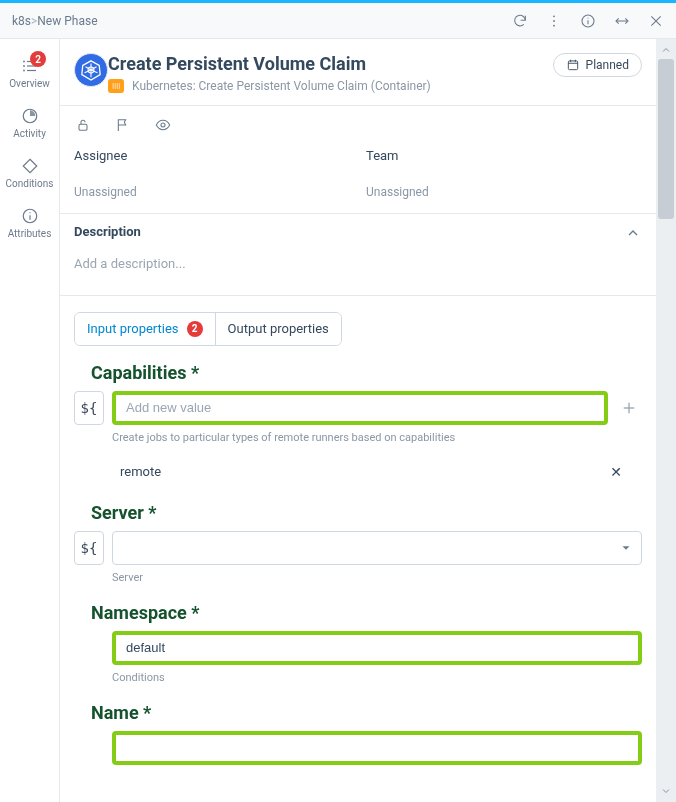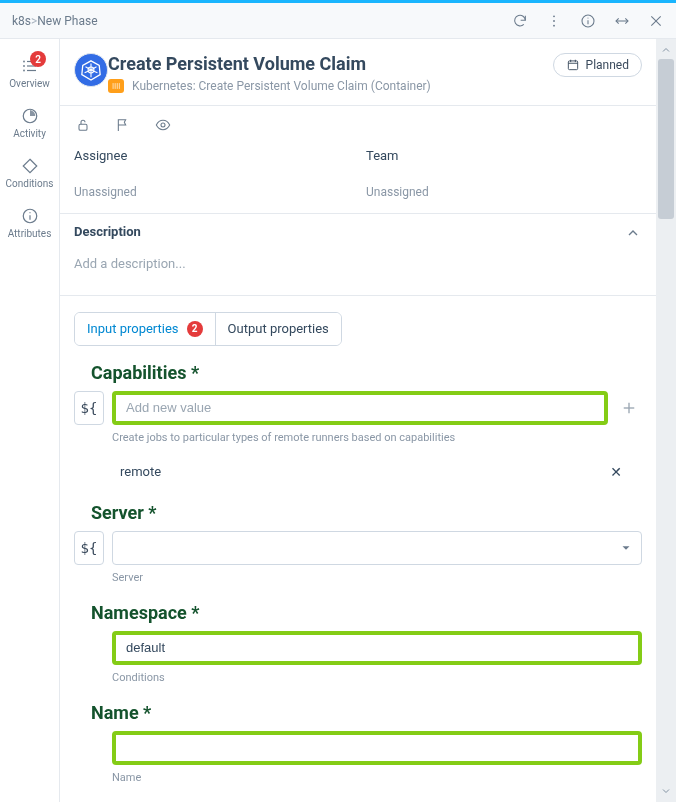--- a/index.html
+++ b/index.html
@@ -432,21 +432,20 @@
           <input class="input" style="margin-left: 38px;" value="default">
         </div>
         <div class="help-text">Conditions</div>
       </div>
 
       <div class="form-group">
         <span class="form-label">Name *</span>
         <div class="form-row">
           <input class="input" style="margin-left: 38px;" value="">
         </div>
-        <div class="help-text">Name</div>
       </div>
 
     </div>
 
   </div>
 
   <div class="rscroll">
     <div class="arrow">
       <svg viewBox="0 0 24 24" width="12" height="12" stroke="currentColor" fill="none" stroke-width="2">
           <polyline points="6 15 12 9 18 15"></polyline>

